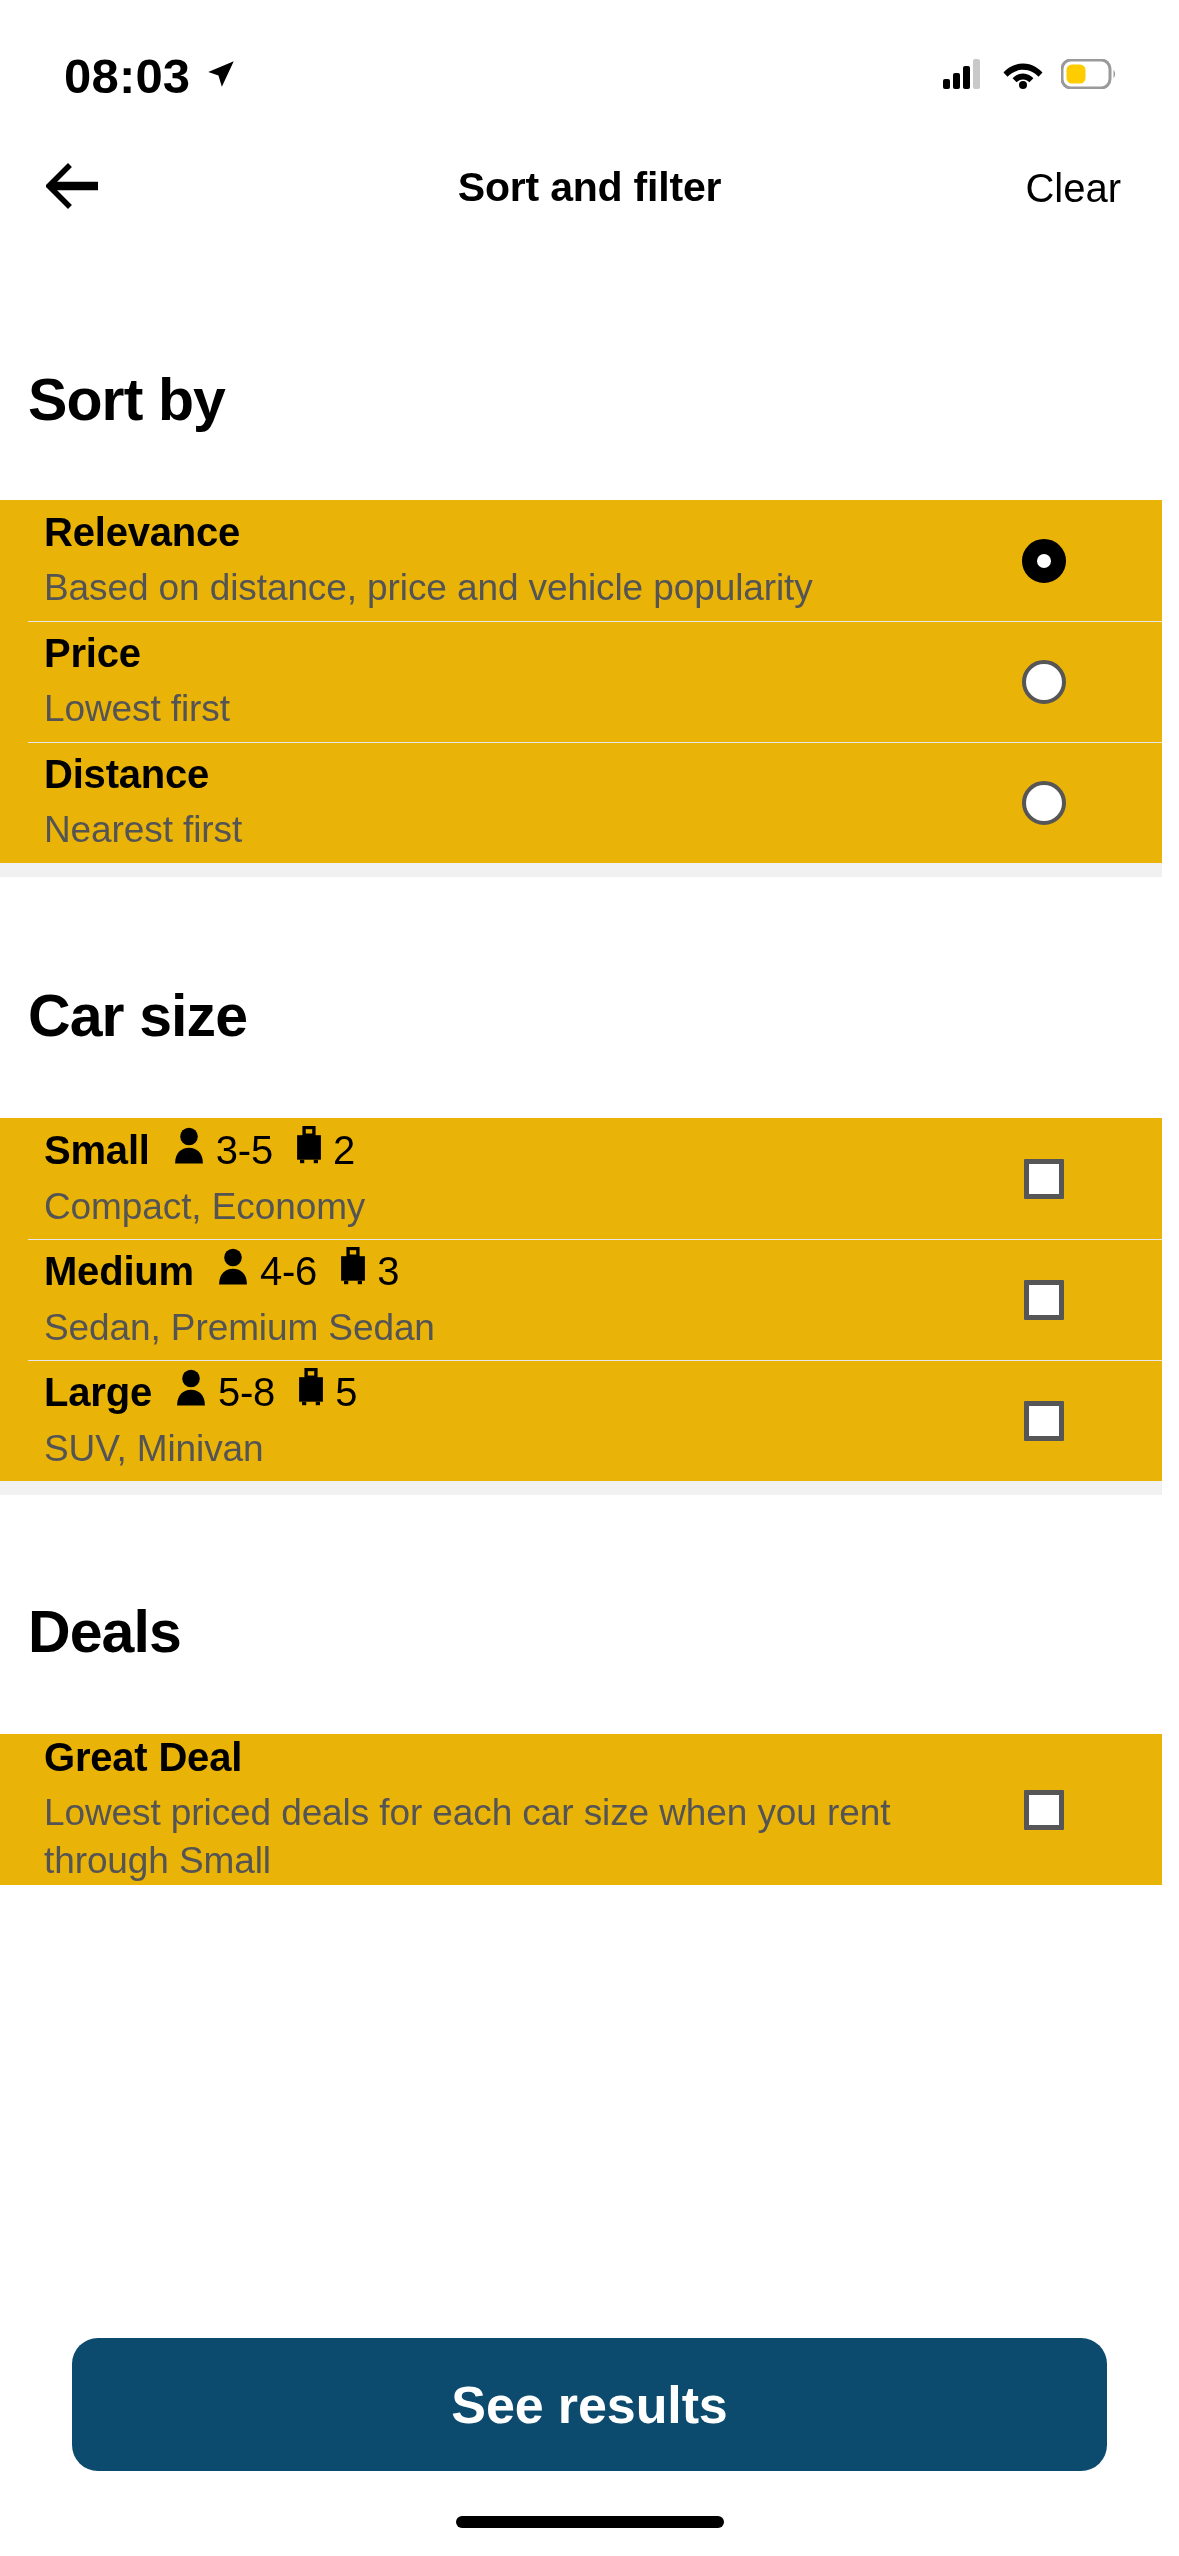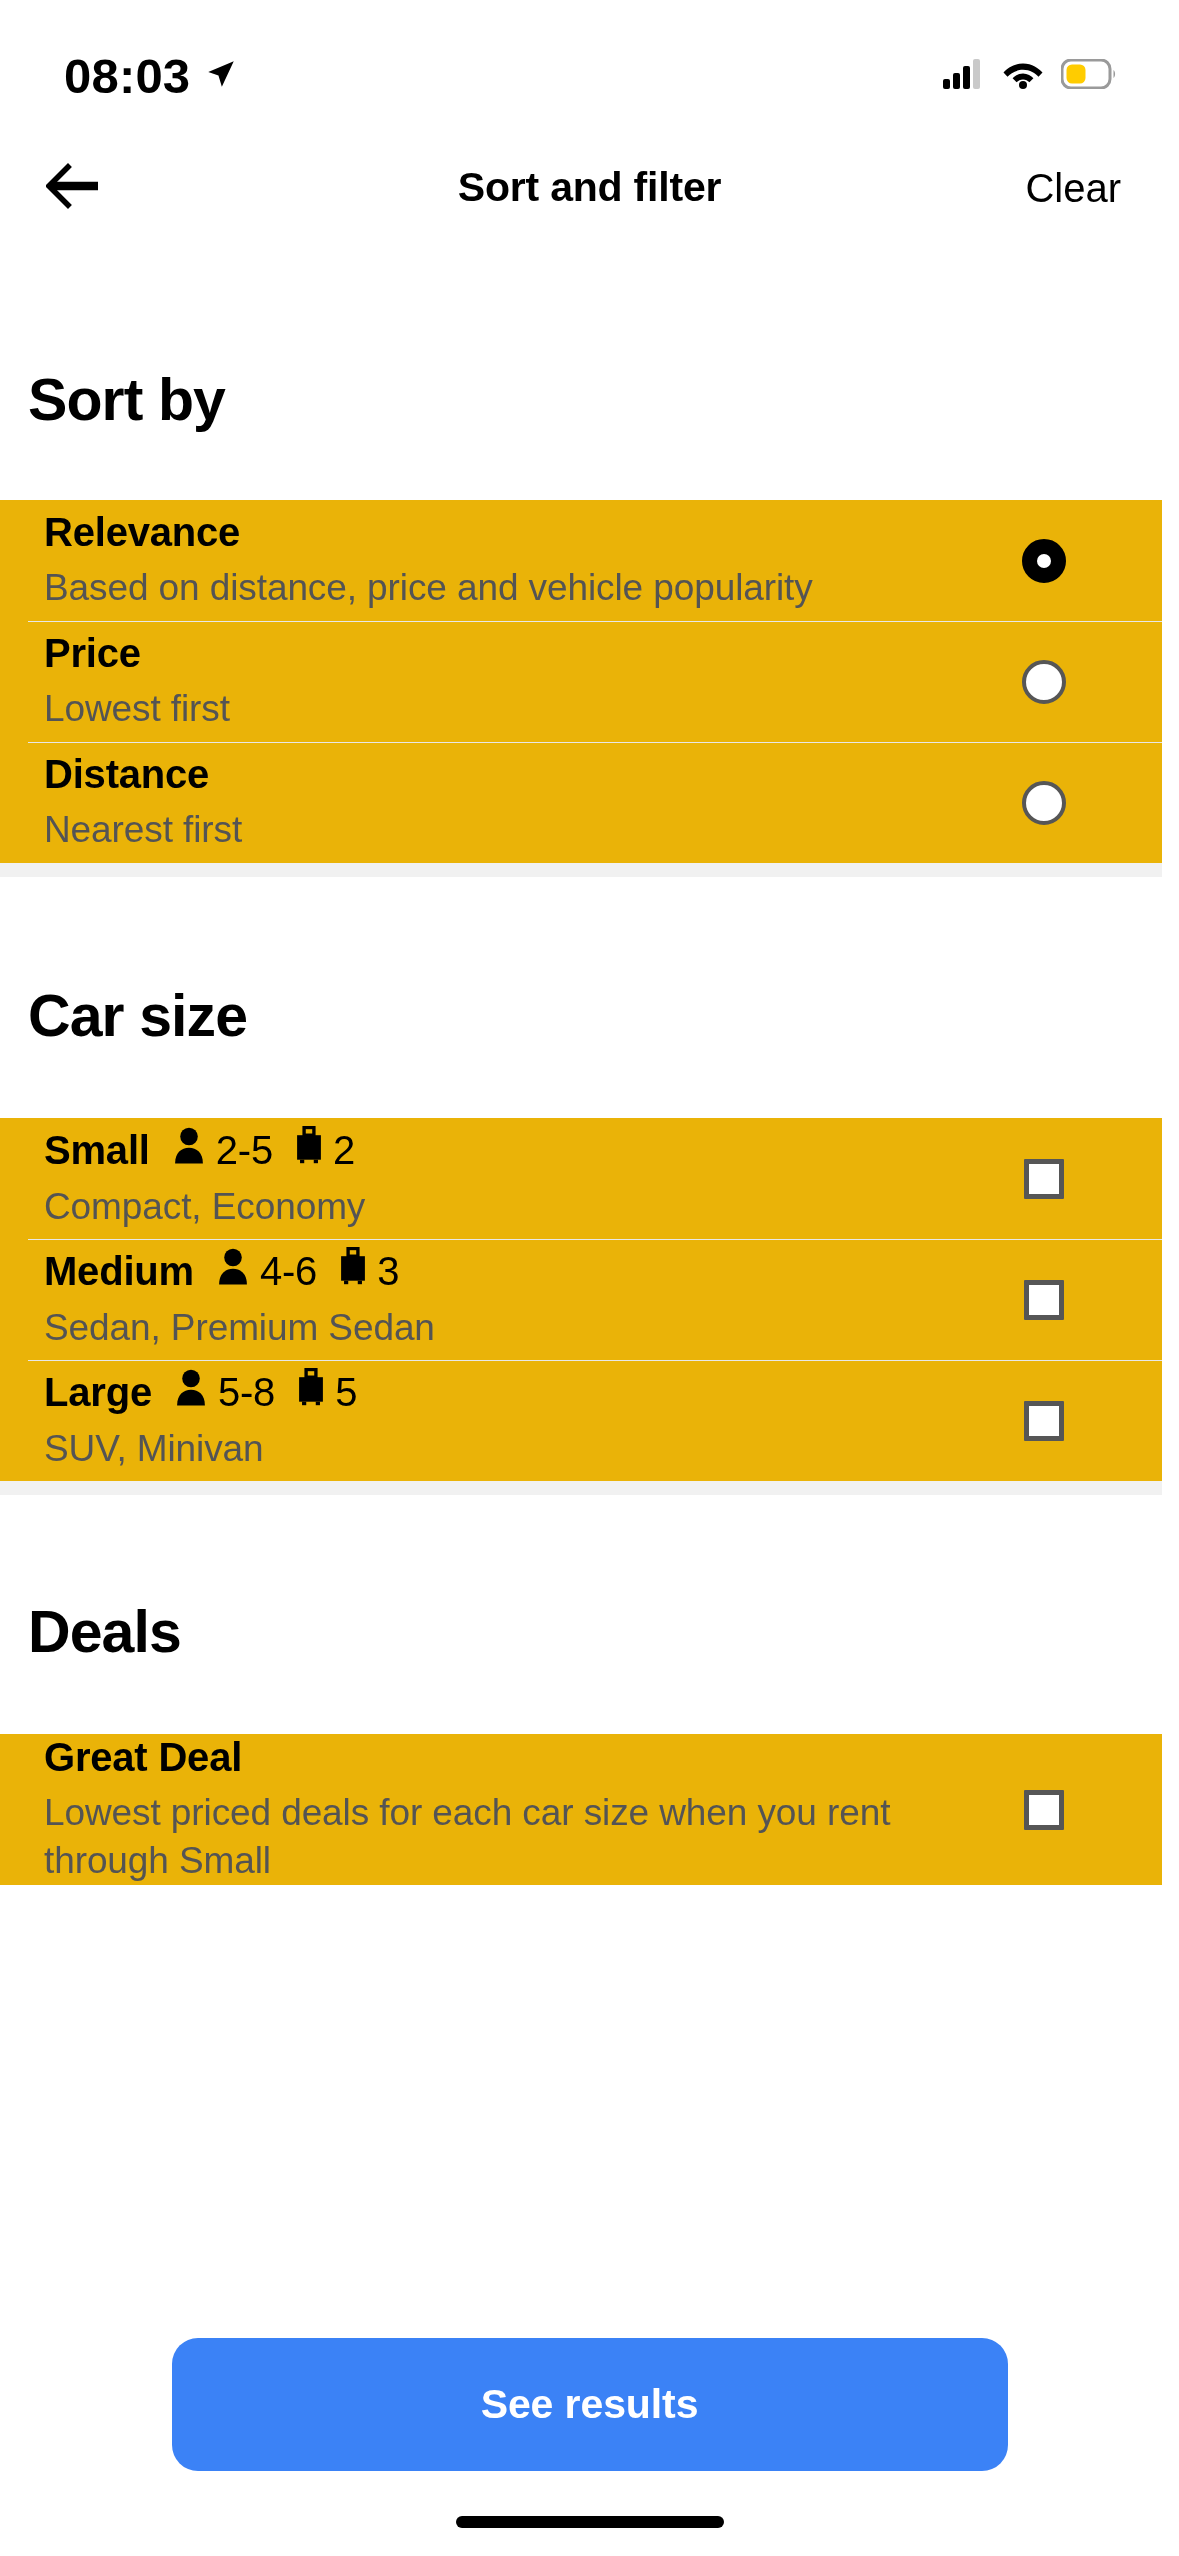--- a/index.html
+++ b/index.html
@@ -214,27 +214,27 @@
     height: 230px;
     background: transparent;
     display: flex;
     justify-content: center;
     align-items: flex-start;
     padding-top: 12px;
     pointer-events: none;
   }
   .cta-btn {
     pointer-events: auto;
-    width: 836px;
+    width: 1035px;
     height: 133px;
-    background: #3b82f6;
+    background: #0c4a6e;
     color: #fff;
     border: none;
     border-radius: 26px;
-    font-size: 41px;
+    font-size: 52px;
     font-weight: 700;
     font-family: "Liberation Sans", sans-serif;
     cursor: pointer;
     letter-spacing: -0.1px;
   }
 
   .home-indicator {
     position: absolute;
     left: 50%;
     transform: translateX(-50%);
@@ -341,21 +341,21 @@
         <div class="opt-text">
           <div class="opt-title">
             <span>Small</span>
             <span class="cap-group">
               <span>
                 <svg width="34" height="38" viewBox="0 0 24 26">
                   <circle cx="12" cy="7" r="6.2" fill="#000"></circle>
                   <path d="M2.2 26 C2.2 18.5 6.6 15 12 15 C17.4 15 21.8 18.5 21.8 26 Z" fill="#000"></path>
                 </svg>
               </span>
-              <span class="cap-num">2-5</span>
+              <span class="cap-num">3-5</span>
             </span>
             <span class="cap-group">
               <span>
                 <svg width="28" height="38" viewBox="0 0 20 26">
                   <rect x="6.5" y="0.5" width="7" height="5.5" fill="none" stroke="#000" stroke-width="2.4"></rect>
                   <rect x="1.5" y="6" width="17" height="17.5" fill="#000"></rect>
                   <rect x="3.6" y="23.5" width="3" height="2.5" fill="#000"></rect>
                   <rect x="13.4" y="23.5" width="3" height="2.5" fill="#000"></rect>
                 </svg>
               </span>

